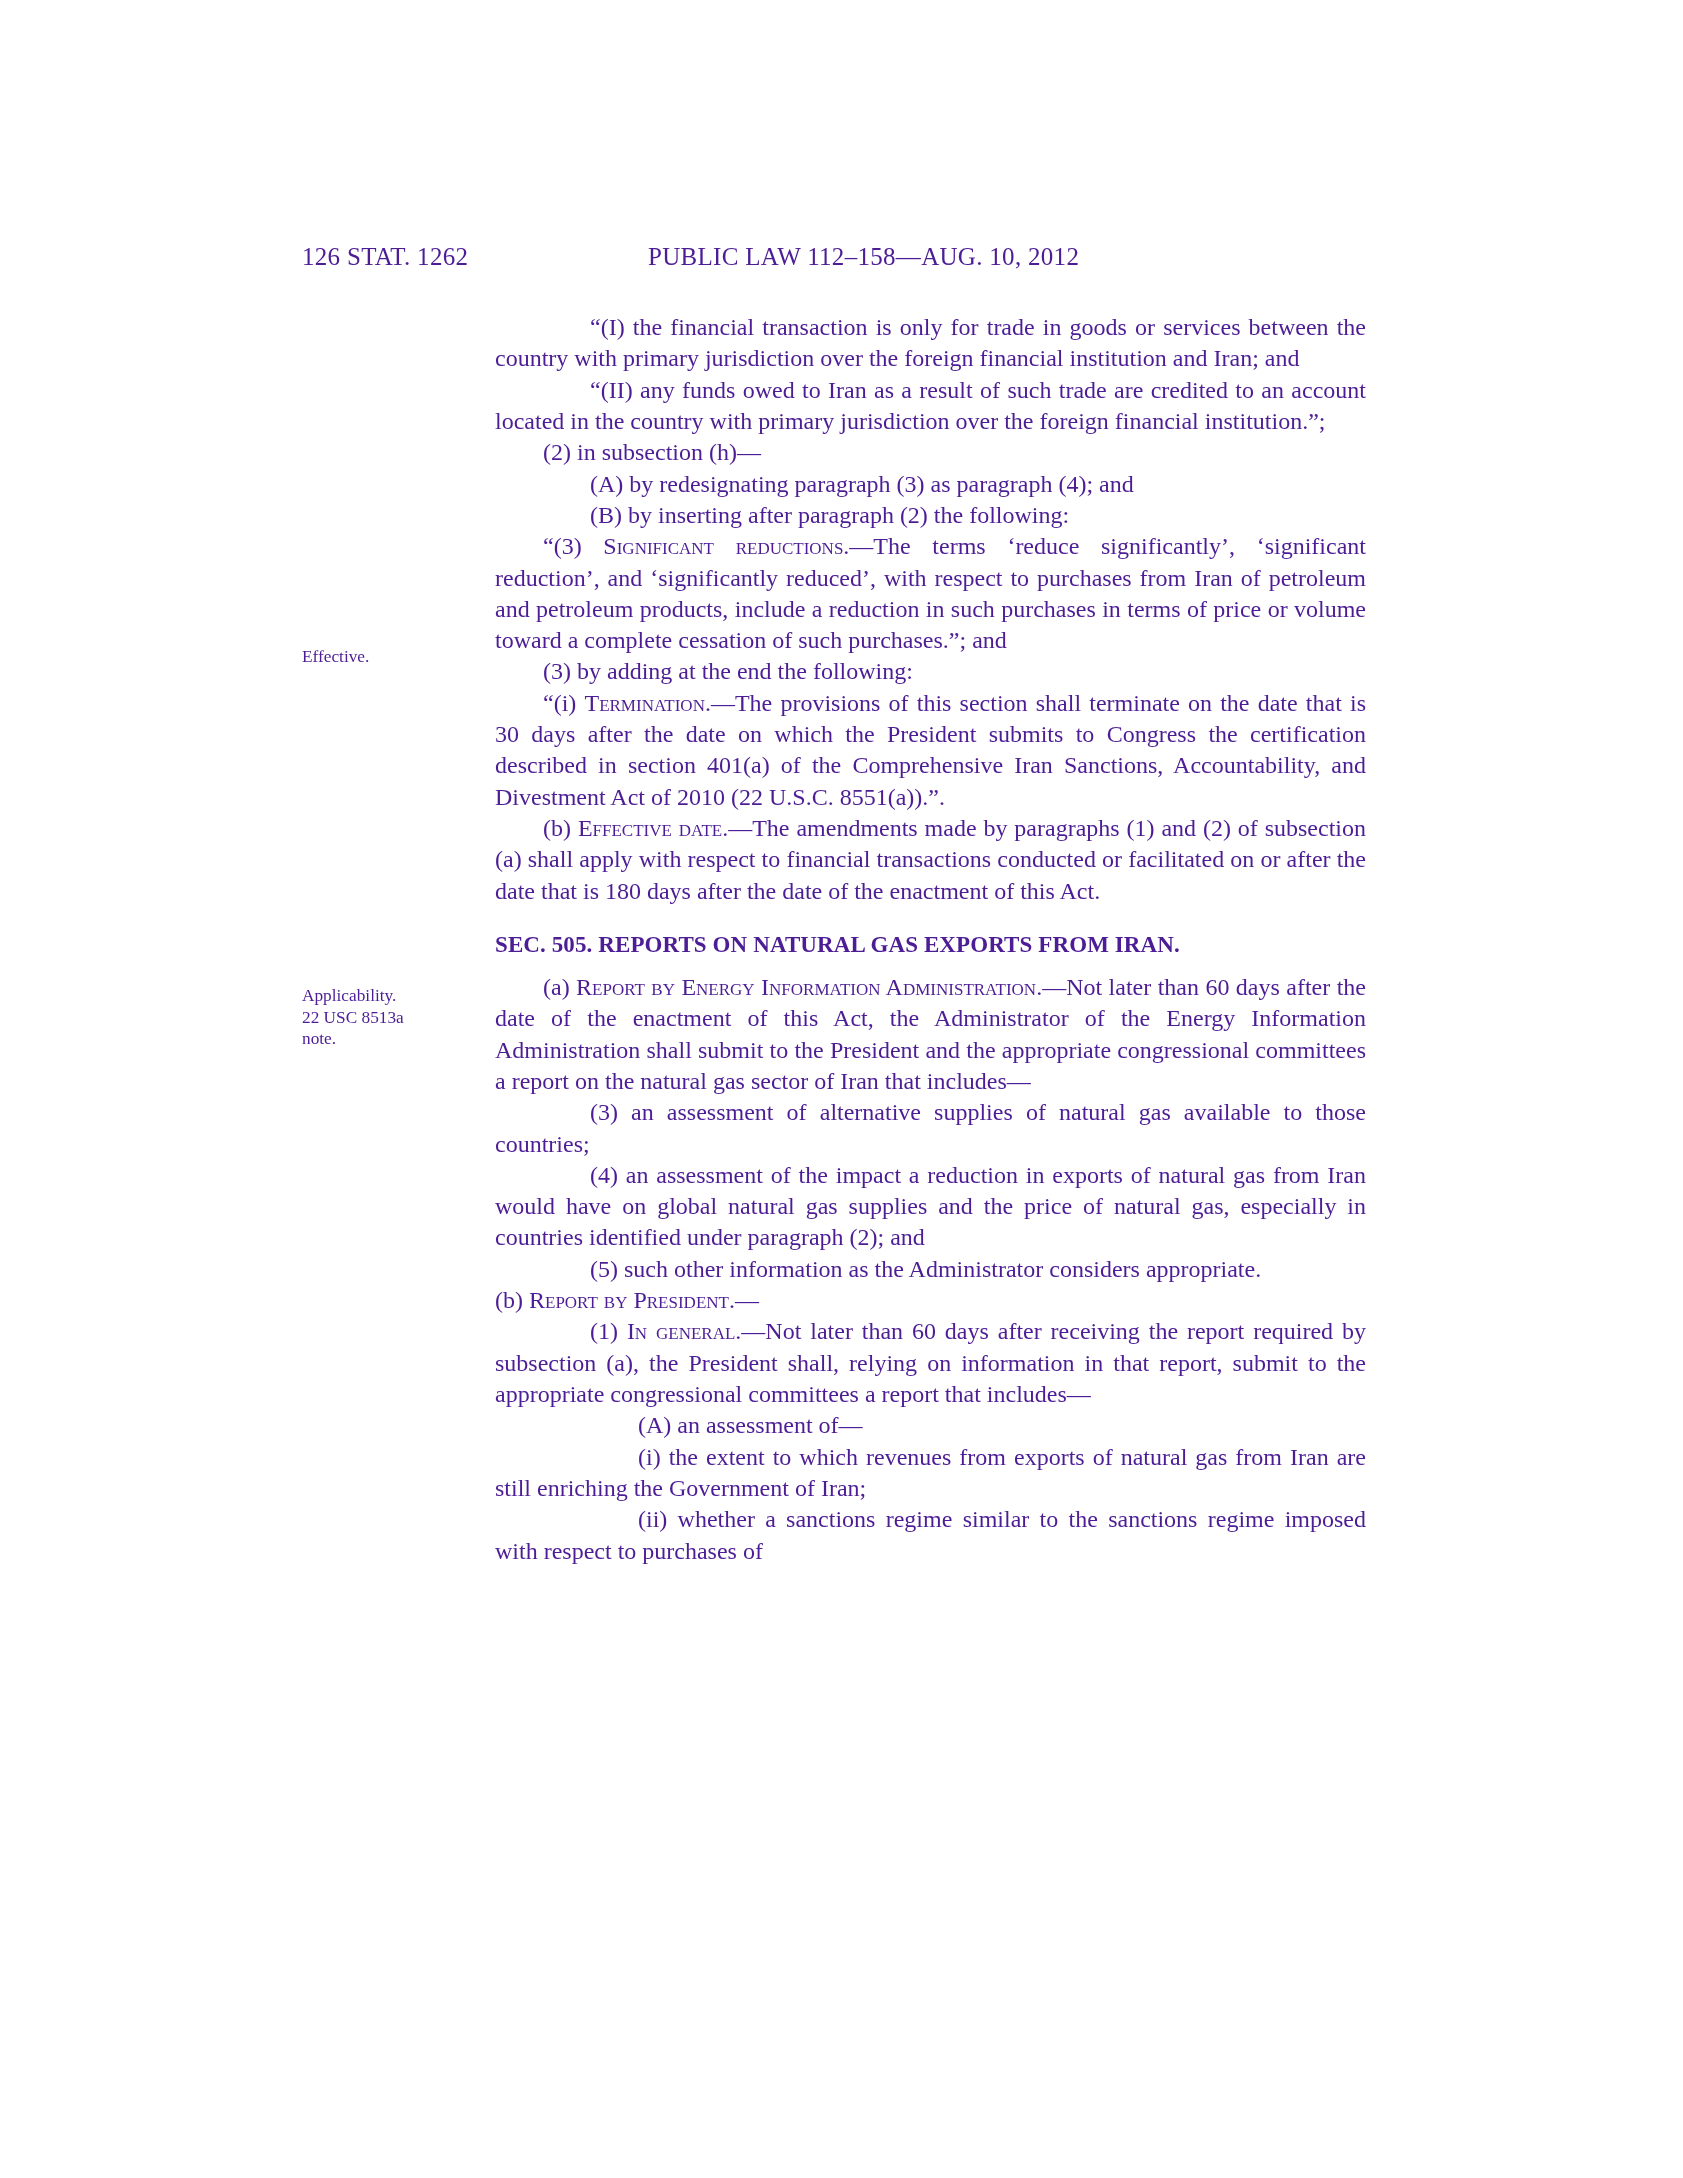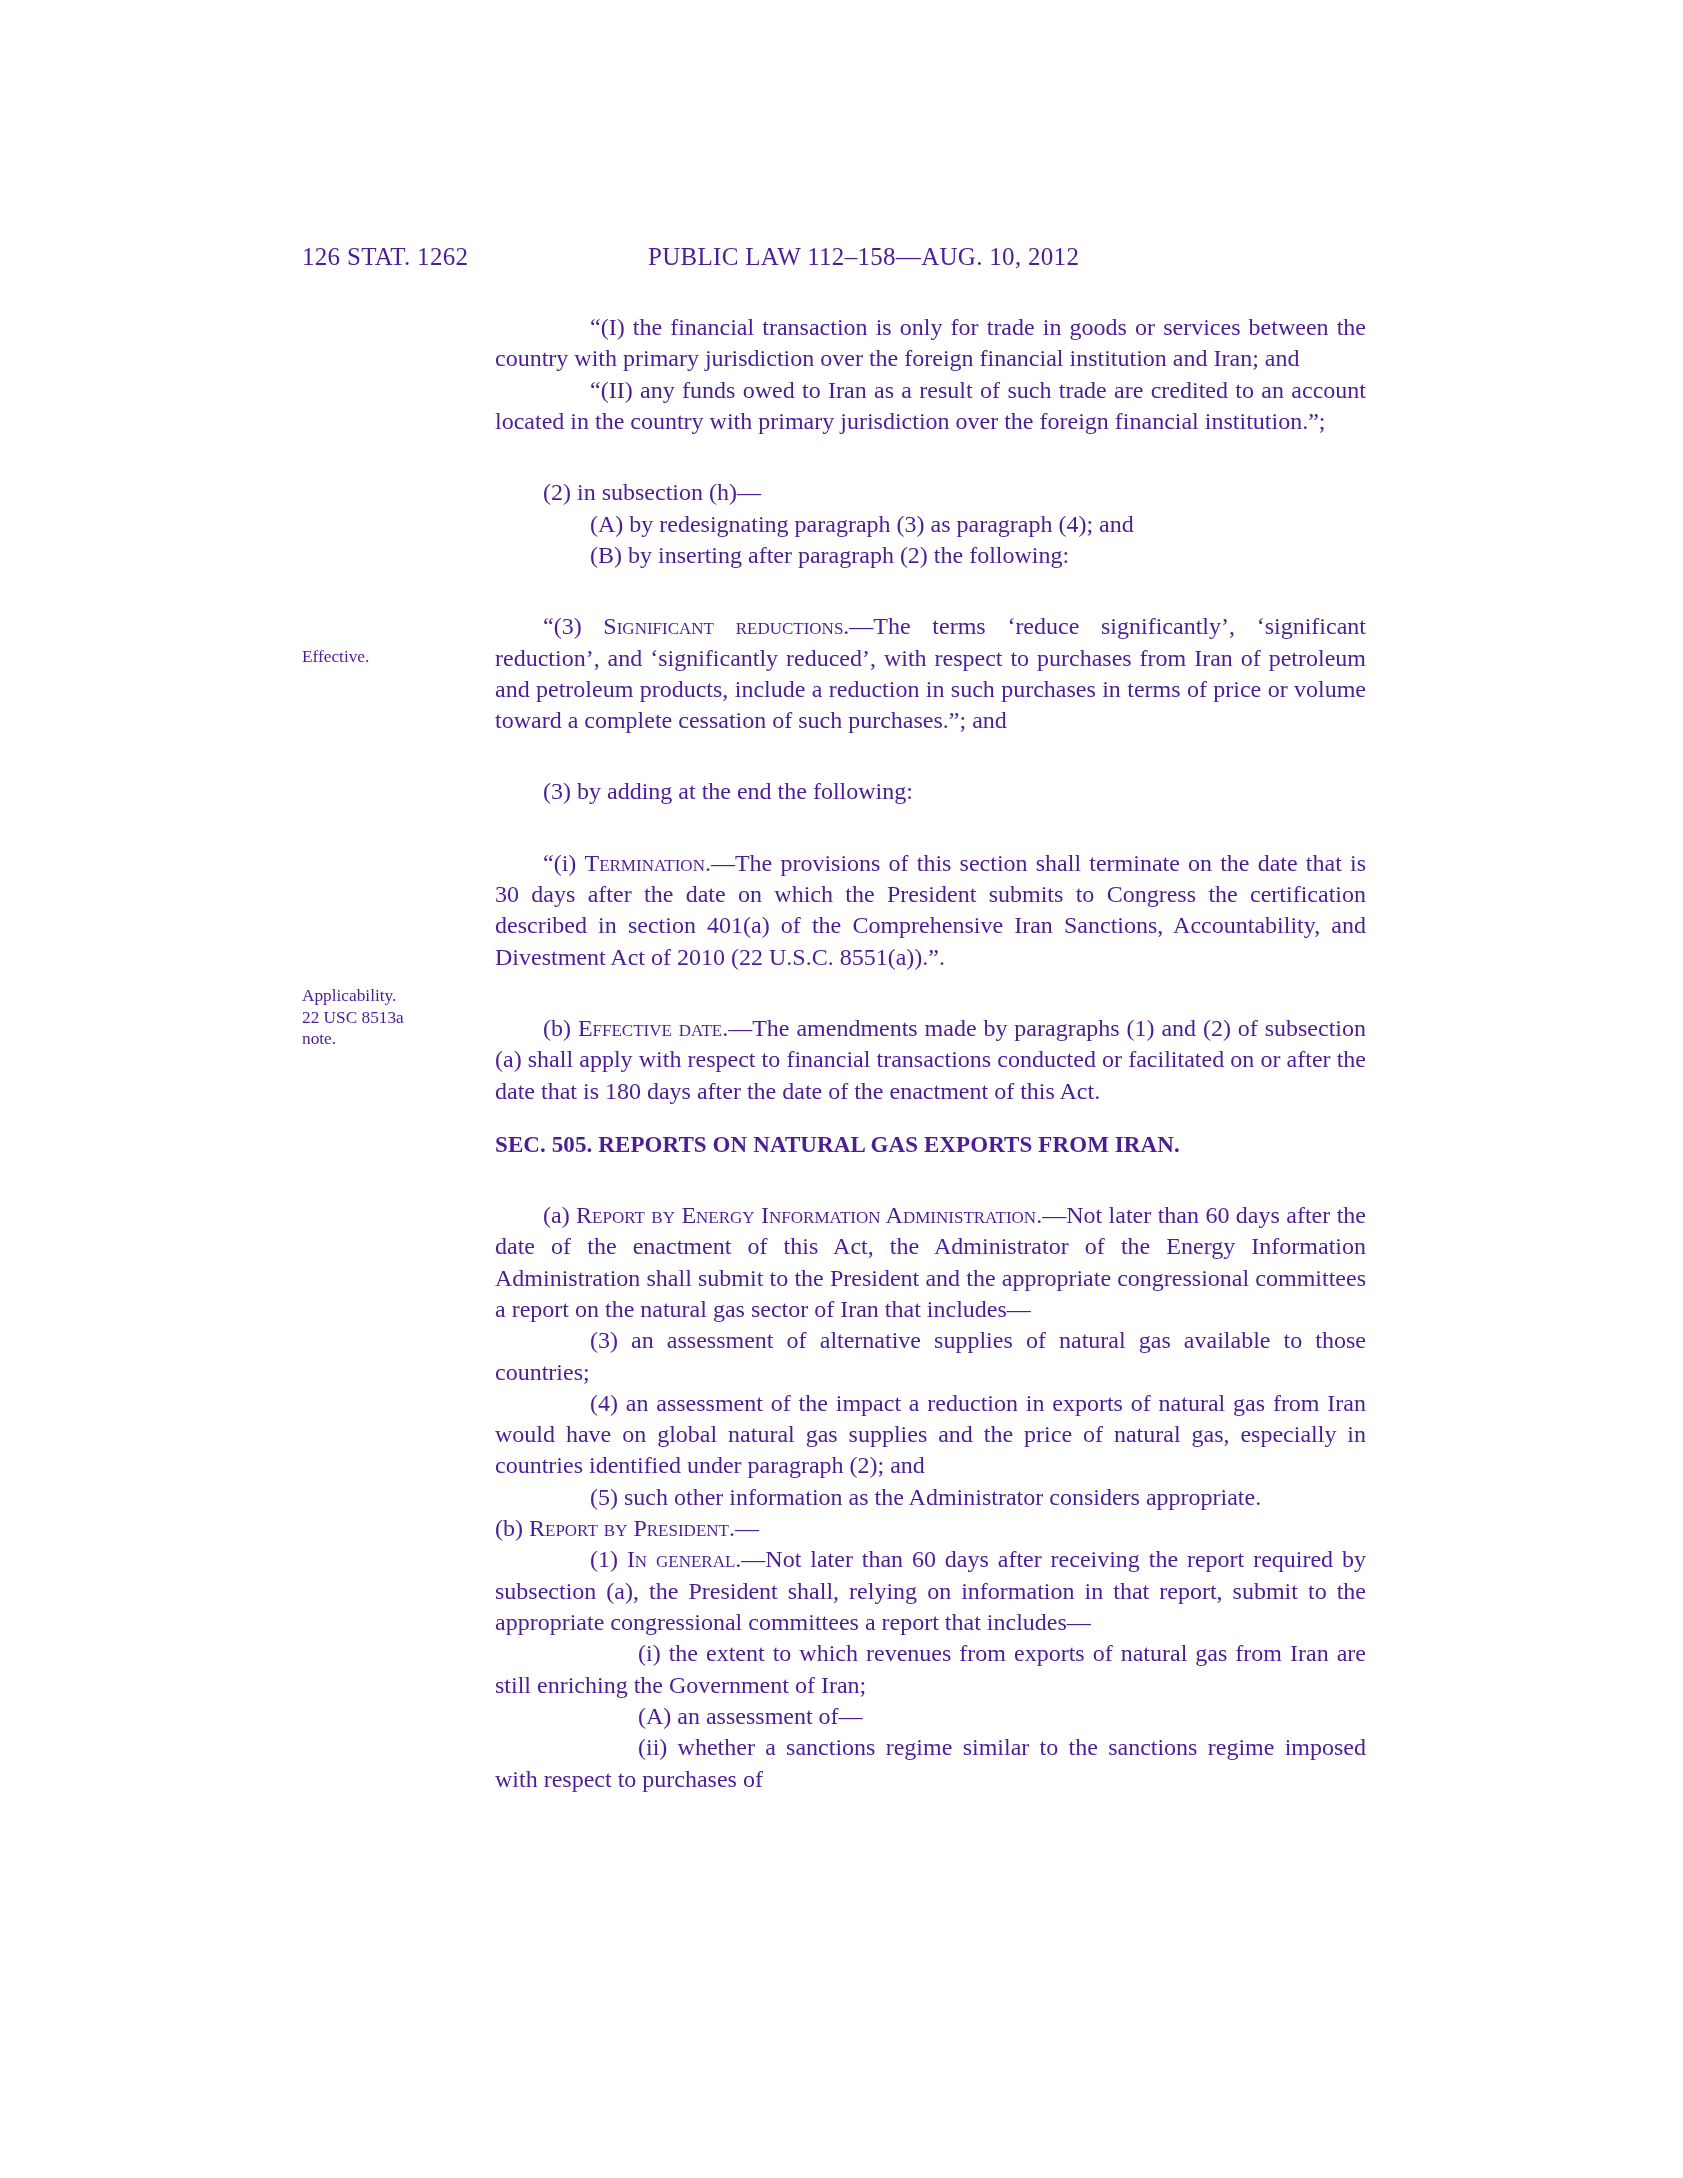--- a/index.html
+++ b/index.html
@@ -44,21 +44,21 @@
     width: 871px;
     font-size: 24px;
     line-height: 1.305;
     text-align: justify;
   }
   p {
     margin: 0;
     text-align: justify;
     text-justify: inter-word;
   }
-  p.ind1 { text-indent: 48px; margin-top: 40px; }
+  p.ind1 { text-indent: 48px; }
   p.ind2 { text-indent: 95px; }
   p.ind3 { text-indent: 143px; }
   p.noind { text-indent: 0; }
   .sc {
     font-variant: small-caps;
   }
   .sec-head {
     font-family: "Liberation Serif", serif;
     font-weight: bold;
     font-size: 23px;
@@ -116,19 +116,19 @@
     <p class="ind1"><span>(a) </span><span class="sc">Report by Energy Information Administration</span><span>.—Not later than 60 days after the date of the enactment of this Act, the Administrator of the Energy Information Administration shall submit to the President and the appropriate congressional committees a report on the natural gas sector of Iran that includes—</span></p>
 
     <p class="ind2">(3) an assessment of alternative supplies of natural gas available to those countries;</p>
     <p class="ind2">(4) an assessment of the impact a reduction in exports of natural gas from Iran would have on global natural gas supplies and the price of natural gas, especially in countries identified under paragraph (2); and</p>
     <p class="ind2">(5) such other information as the Administrator considers appropriate.</p>
 
     <p class="noind"><span>(b) </span><span class="sc">Report by President</span><span>.—</span></p>
 
     <p class="ind2"><span>(1) </span><span class="sc">In general</span><span>.—Not later than 60 days after receiving the report required by subsection (a), the President shall, relying on information in that report, submit to the appropriate congressional committees a report that includes—</span></p>
 
+    <p class="ind3">(A) an assessment of—</p>
     <p class="ind3">(i) the extent to which revenues from exports of natural gas from Iran are still enriching the Government of Iran;</p>
-    <p class="ind3">(A) an assessment of—</p>
     <p class="ind3">(ii) whether a sanctions regime similar to the sanctions regime imposed with respect to purchases of</p>
 
   </div>
 </div>
 
 
 </body></html>

